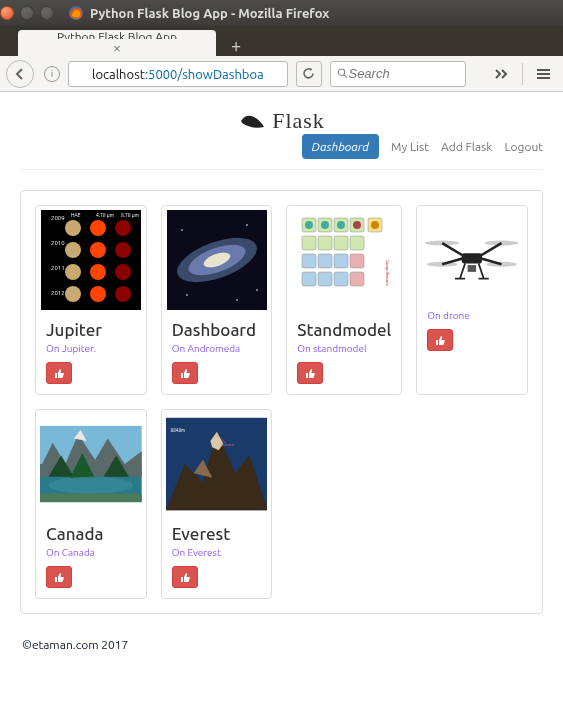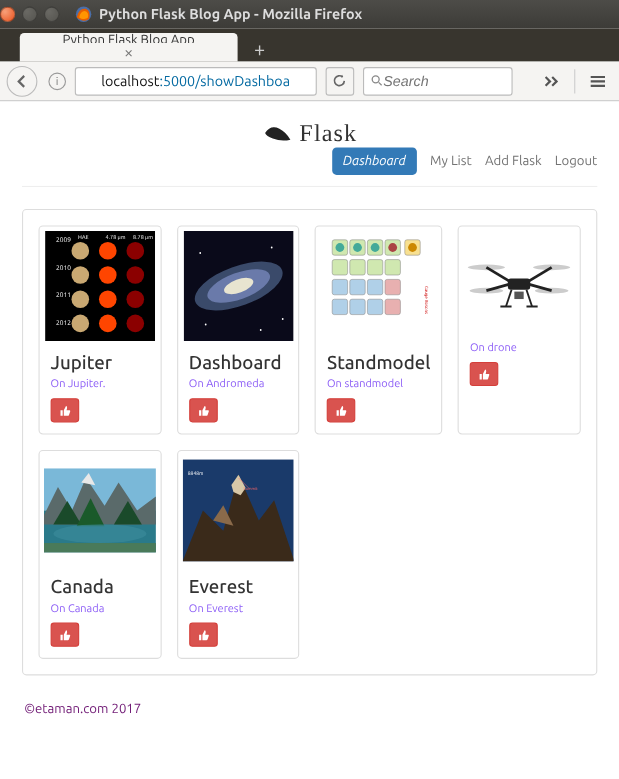--- a/index.html
+++ b/index.html
@@ -44,21 +44,21 @@
 
 .grid-wrap { border: 1px solid #ddd; border-radius: 4px; padding: 14px; margin-top: 20px; }
 .grid { display: grid; grid-template-columns: repeat(4, 1fr); gap: 14px; }
 .card { border: 1px solid #ddd; border-radius: 4px; padding: 4px 4px 10px; }
 .thumb { width: 100%; height: 100px; display: flex; align-items: center; justify-content: center; overflow: hidden; }
 .thumb svg { max-width: 100%; max-height: 100%; }
 .card h3 { font-size: 17px; font-weight: 500; color: #333; margin: 10px 6px 4px; }
 .card p { font-size: 10px; color: #8b5cf6; margin: 0 6px 8px; }
 .like-btn { background: #d9534f; border: 1px solid #d43f3a; color: #fff; width: 26px; height: 22px; border-radius: 3px; margin-left: 6px; display: flex; align-items: center; justify-content: center; cursor: pointer; }
 
-.footer { color: #701a75; font-size: 12px; margin-top: 18px; padding: 6px 2px; }
+.footer { color: #0f172a; font-size: 12px; margin-top: 18px; padding: 6px 2px; }
 </style>
 </head>
 <body>
 
 <div class="titlebar">
   <span class="win-btn win-close"></span>
   <span class="win-btn win-min"></span>
   <span class="win-btn win-max"></span>
   <svg class="ff-icon" viewBox="0 0 16 16">
       <circle cx="8" cy="8" r="7" fill="#4a6ea9"></circle>

